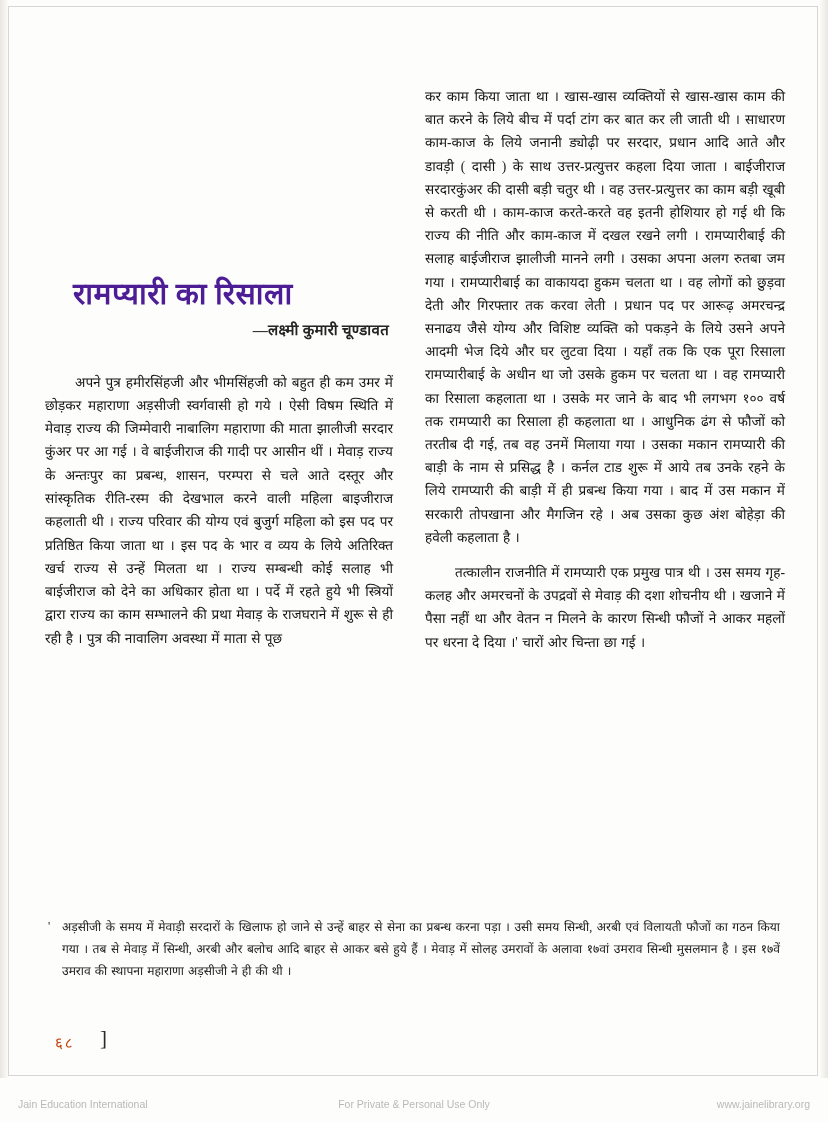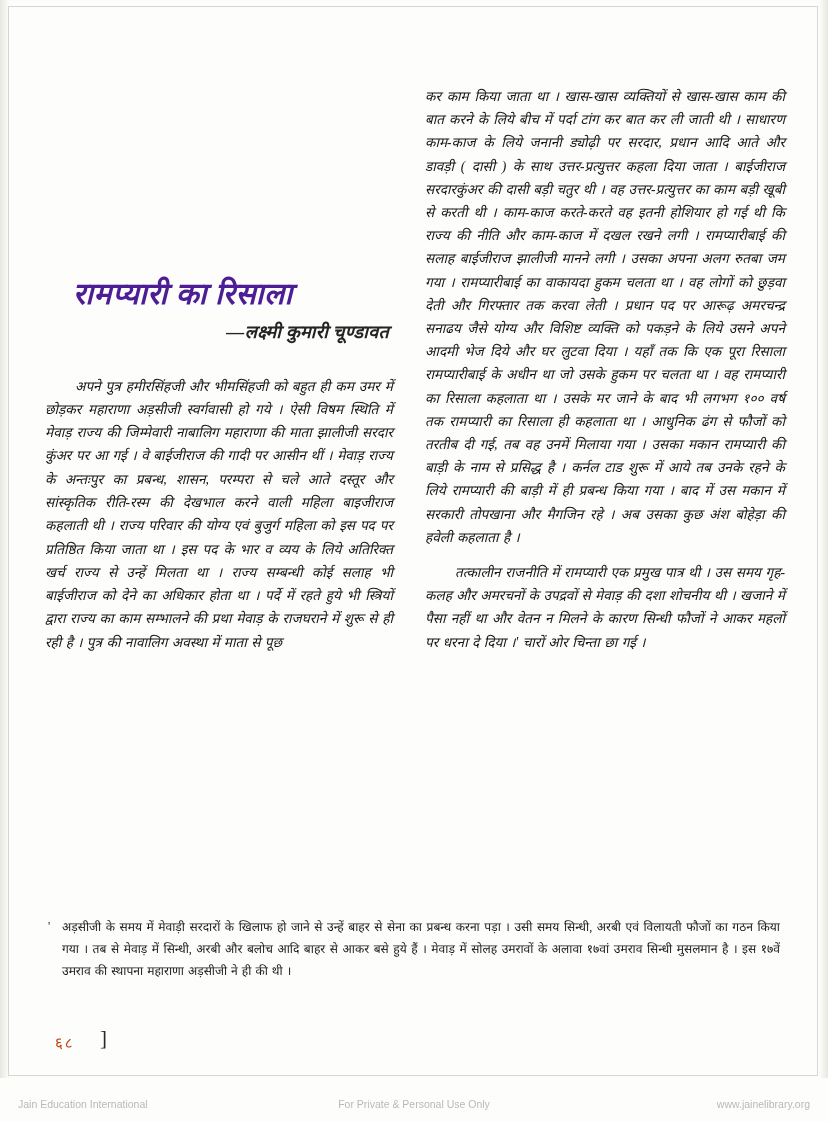--- a/index.html
+++ b/index.html
@@ -41,21 +41,20 @@
     top: 0px;
     width: 9px;
     height: 1078px;
     background: linear-gradient(to left, #e9e7e1, #fdfdfb);
   }
 
   
   .col {
     position: absolute;
     box-sizing: border-box;
-    font-style: italic;
   }
   .col-left {
     left: 45px;
     top: 275px;
     width: 348px;
   }
   .col-right {
     left: 425px;
     top: 85px;
     width: 360px;
@@ -66,21 +65,21 @@
     font-size: 30px;
     font-weight: 700;
     color: #4c1d95;
     letter-spacing: 0.5px;
     line-height: 1.25;
     margin: 0 0 6px 0;
     padding-left: 28px;
   }
   .article-byline {
     font-family: "Liberation Serif", serif;
-    font-size: 18px;
+    font-size: 15px;
     font-weight: 700;
     color: #242424;
     text-align: right;
     margin: 0 0 22px 0;
     padding-right: 4px;
     letter-spacing: 0.3px;
   }
 
   .body-par {
     font-family: "Liberation Serif", serif;

